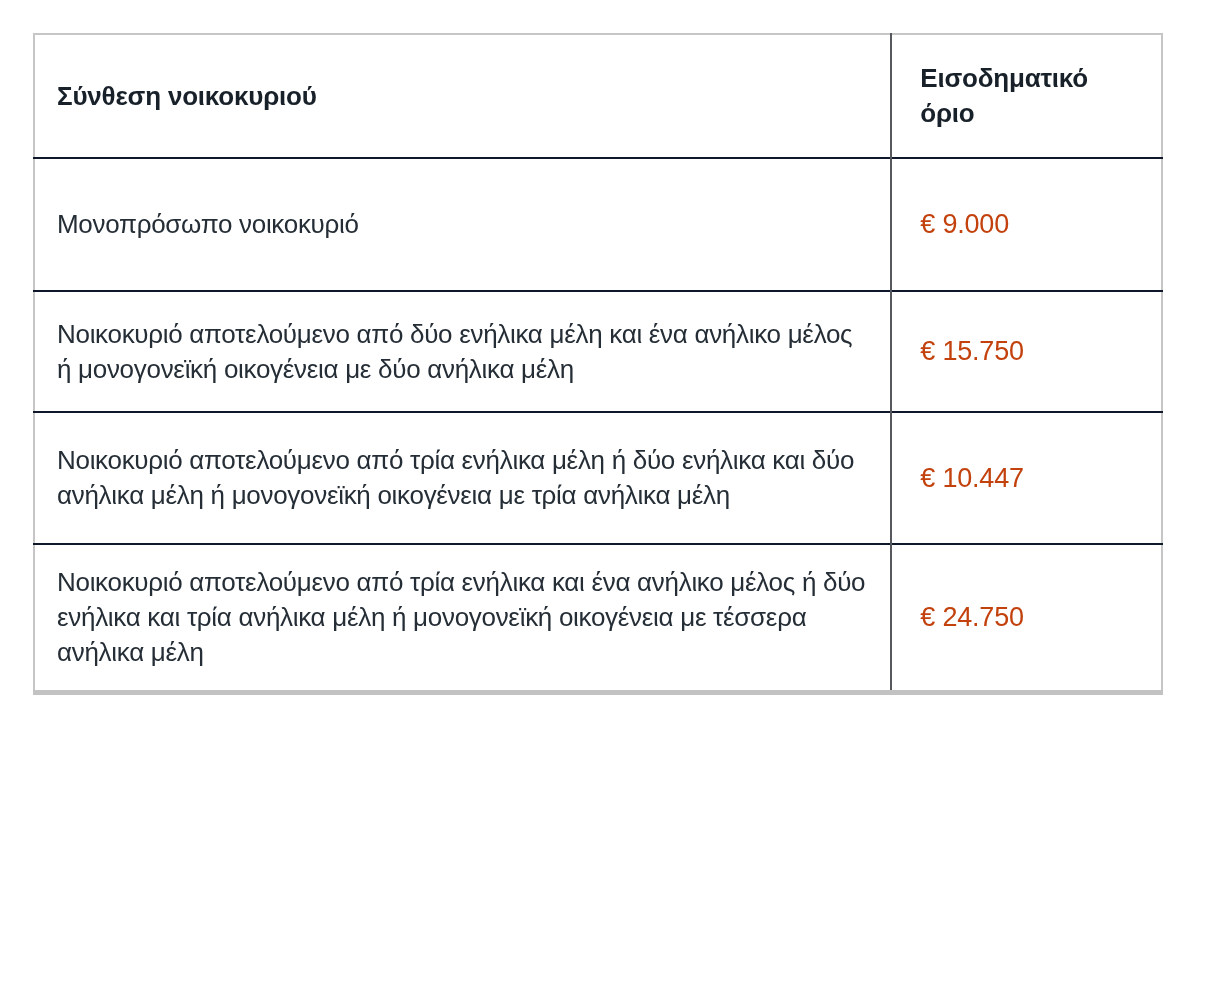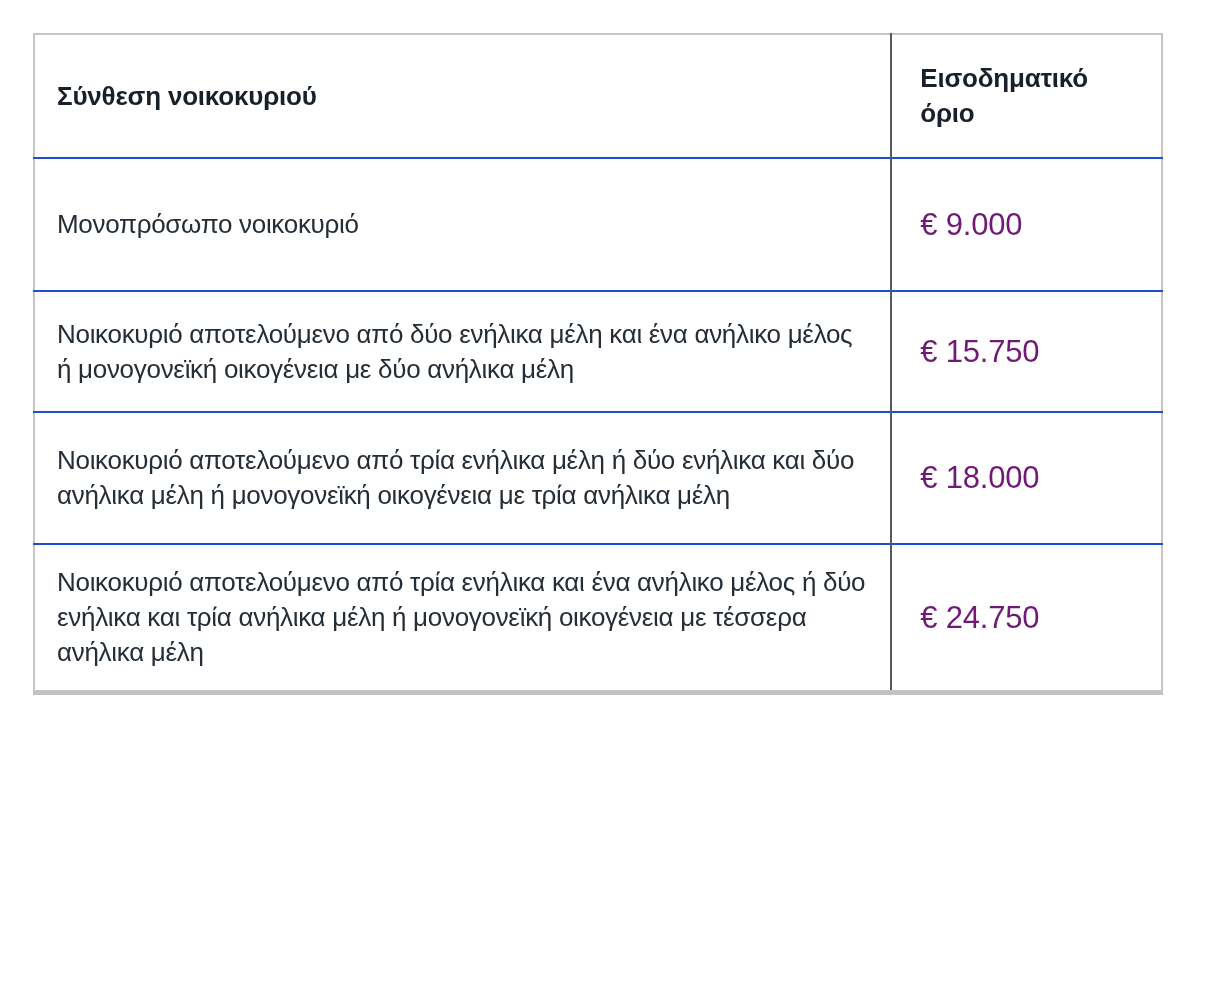--- a/index.html
+++ b/index.html
@@ -28,21 +28,21 @@
     background: #ffffff;
   }
 
   col.col-composition { width: 76%; }
   col.col-limit       { width: 24%; }
 
   table.income-table th,
   table.income-table td {
     vertical-align: middle;
     text-align: left;
-    border-top: 2px solid #1d4ed8;
+    border-top: 2px solid #0f172a;
     background: #ffffff;
   }
 
   
   table.income-table th:first-child,
   table.income-table td:first-child {
     border-right: 2px solid #55595e;
   }
 
   table.income-table thead th {
@@ -67,23 +67,23 @@
   td.composition-cell {
     padding: 20px 25px 20px 22px;
     font-size: 26px;
     line-height: 35px;
     letter-spacing: -0.3px;
     color: #252e36;
   }
 
   td.limit-cell {
     padding: 20px 10px 20px 28px;
-    font-size: 31px;
+    font-size: 27px;
     letter-spacing: -0.2px;
-    color: #701a75;
+    color: #c2410c;
     white-space: nowrap;
   }
 
   
   tbody tr:nth-child(1) { height: 133px; }
   tbody tr:nth-child(2) { height: 121px; }
   tbody tr:nth-child(3) { height: 132px; }
   tbody tr:nth-child(4) { height: 134px; }
   tbody tr:nth-child(5) { height: 140px; }
   tbody tr:nth-child(6) { height: 134px; }
@@ -111,21 +111,21 @@
     </tr>
 
 
     <tr>
       <td class="composition-cell">Νοικοκυριό αποτελούμενο από δύο ενήλικα μέλη και ένα ανήλικο μέλος ή μονογονεϊκή οικογένεια με δύο ανήλικα μέλη</td>
       <td class="limit-cell">€ 15.750</td>
     </tr>
 
     <tr>
       <td class="composition-cell">Νοικοκυριό αποτελούμενο από τρία ενήλικα μέλη ή δύο ενήλικα και δύο ανήλικα μέλη ή μονογονεϊκή οικογένεια με τρία ανήλικα μέλη</td>
-      <td class="limit-cell">€ 18.000</td>
+      <td class="limit-cell">€ 10.447</td>
     </tr>
 
     <tr>
       <td class="composition-cell">Νοικοκυριό αποτελούμενο από τρία ενήλικα και ένα ανήλικο μέλος ή δύο ενήλικα και τρία ανήλικα μέλη ή μονογονεϊκή οικογένεια με τέσσερα ανήλικα μέλη</td>
       <td class="limit-cell">€ 24.750</td>
     </tr>
 
   </tbody>
   </table>
 

